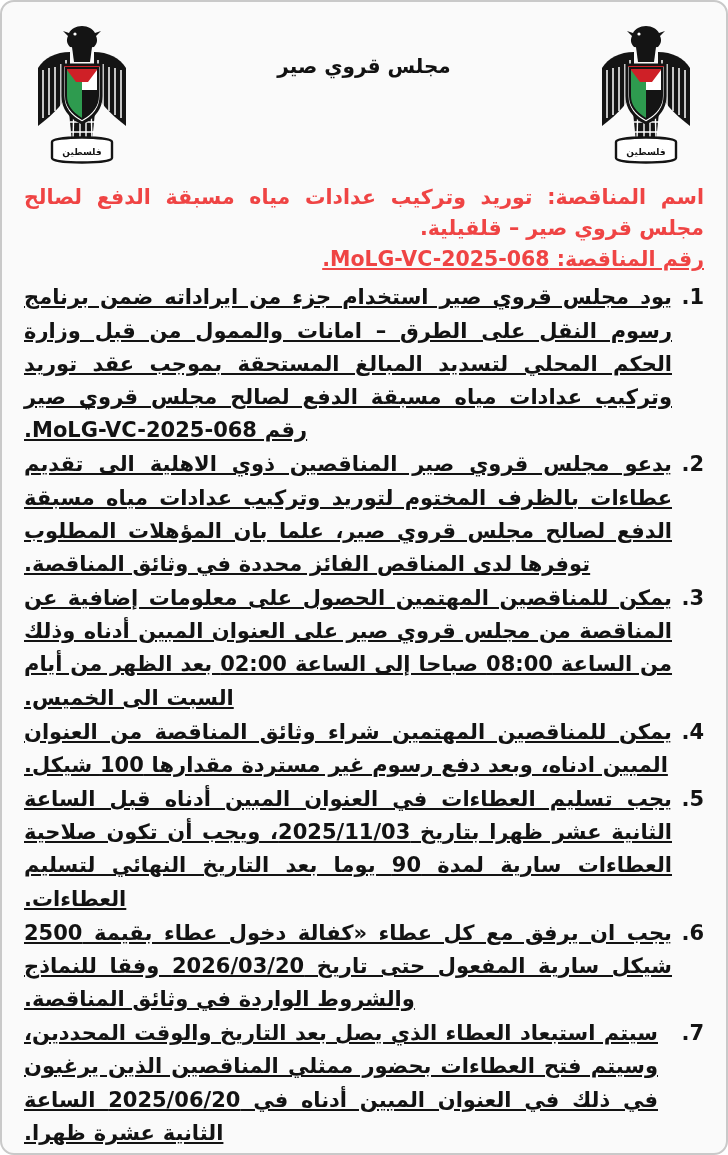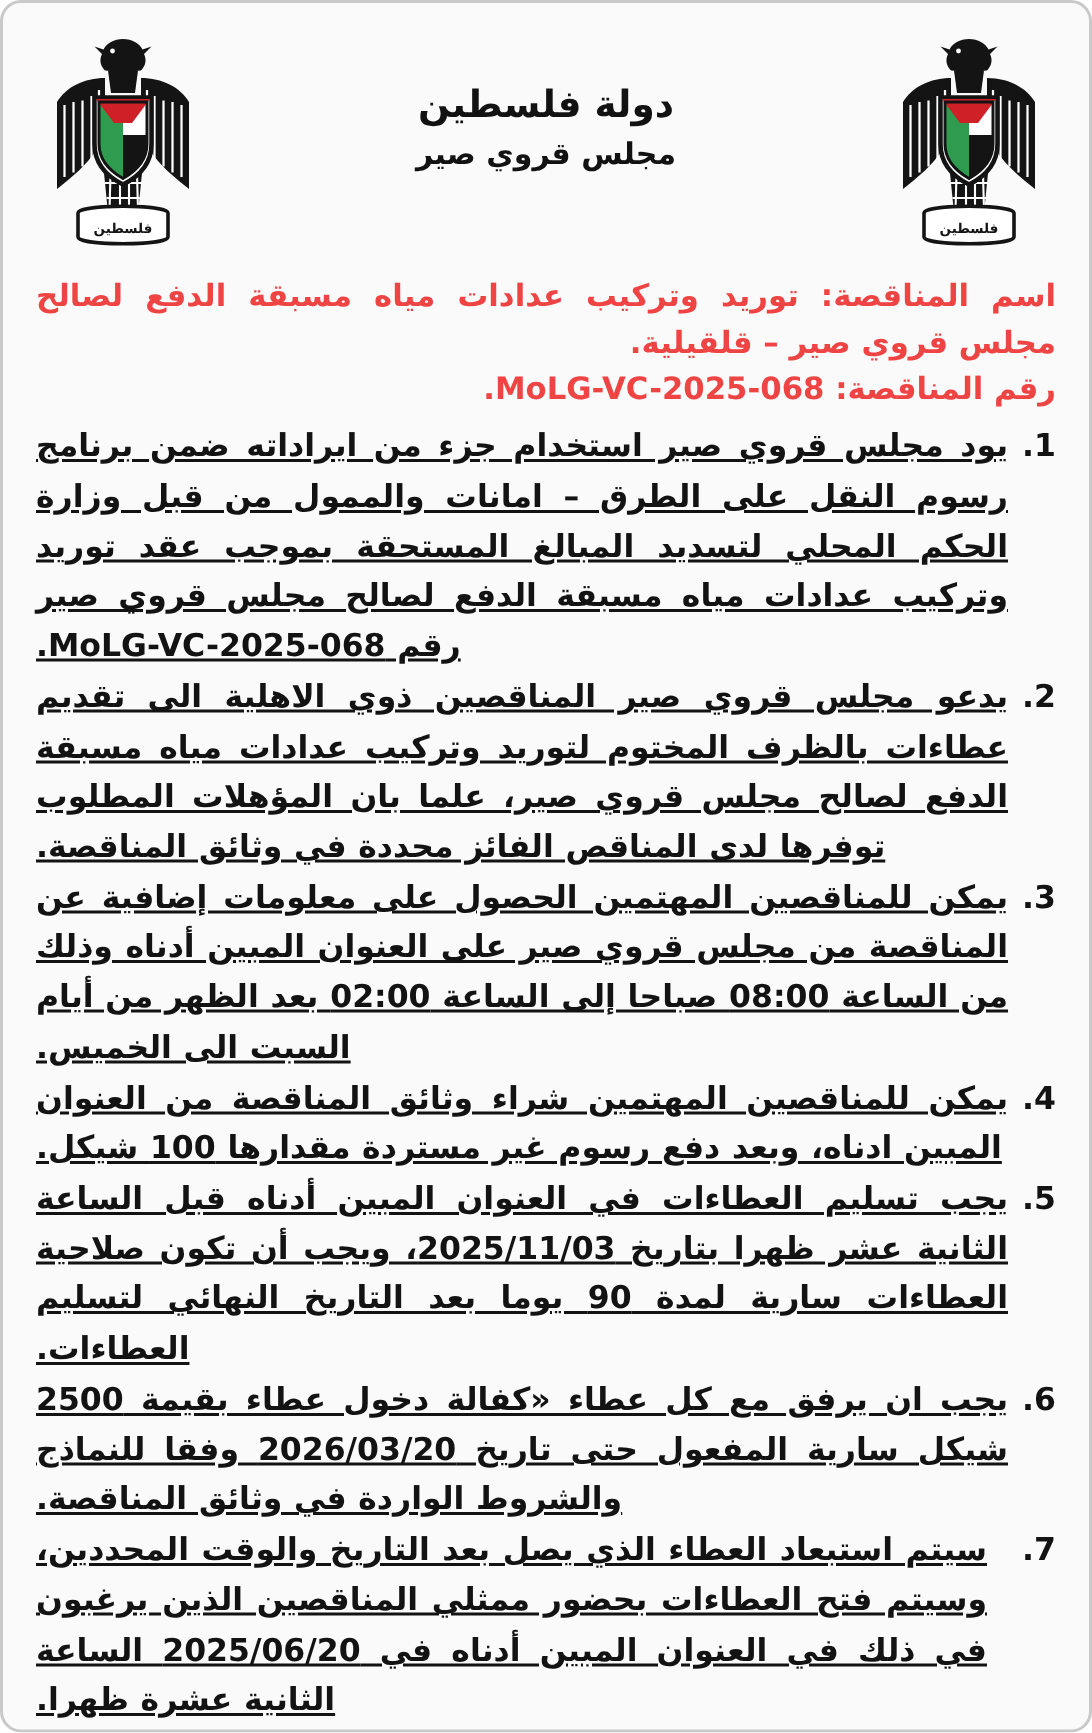--- a/index.html
+++ b/index.html
@@ -60,21 +60,21 @@
   
   .tender-name,
   .tender-number {
     font-size: 20.5px;
     font-weight: bold;
     color: #ef4444;
     line-height: 1.52;
     text-align: justify;
     text-align-last: right;
   }
-  .tender-number { text-align: left; direction: rtl; }
+  .tender-number { text-align: left; direction: rtl; text-decoration: underline; }
   .tender-number .inner { unicode-bidi: isolate; }
 
   
   .clauses {
     margin: 6px 0 0 0;
     padding: 0;
     list-style: none;
   }
   .clause {
     display: flex;
@@ -161,21 +161,20 @@
 
           <path d="M36 50 L68 50 L68 78 C68 90 59 97 52 101 C45 97 36 90 36 78 Z" fill="none" stroke="#141414" stroke-width="2"></path>
 
           <path d="M22 124 C22 118 82 118 82 124 L82 140 C82 146 22 146 22 140 Z" fill="#ffffff" stroke="#141414" stroke-width="2.4"></path>
           <text x="52" y="137" font-family="DejaVu Sans, sans-serif" font-size="9" font-weight="bold" text-anchor="middle" fill="#141414">فلسطين</text>
         </g>
       </svg>
     </div>
 
     <div class="header-titles">
-      <div class="ht1">دولة فلسطين</div>
       <div class="ht3">مجلس قروي صير</div>
     </div>
 
     <div class="emblem right">
       <svg viewBox="0 0 104 158" xmlns="http://www.w3.org/2000/svg">
         <g>
           <path d="M52 8 C46 8 41 11 39 15 L33 13 L38 18 C36 22 37 26 40 29 L52 30 L64 29 C67 26 68 22 66 18 L71 13 L65 15 C63 11 58 8 52 8 Z" fill="#141414"></path>
           <circle cx="45" cy="16" r="1.6" fill="#ffffff"></circle>
           <path d="M42 29 L62 29 L60 44 L44 44 Z" fill="#141414"></path>
           <path d="M40 34 C26 34 14 40 8 50 L8 108 C18 100 28 92 34 82 L40 58 Z" fill="#141414"></path>

